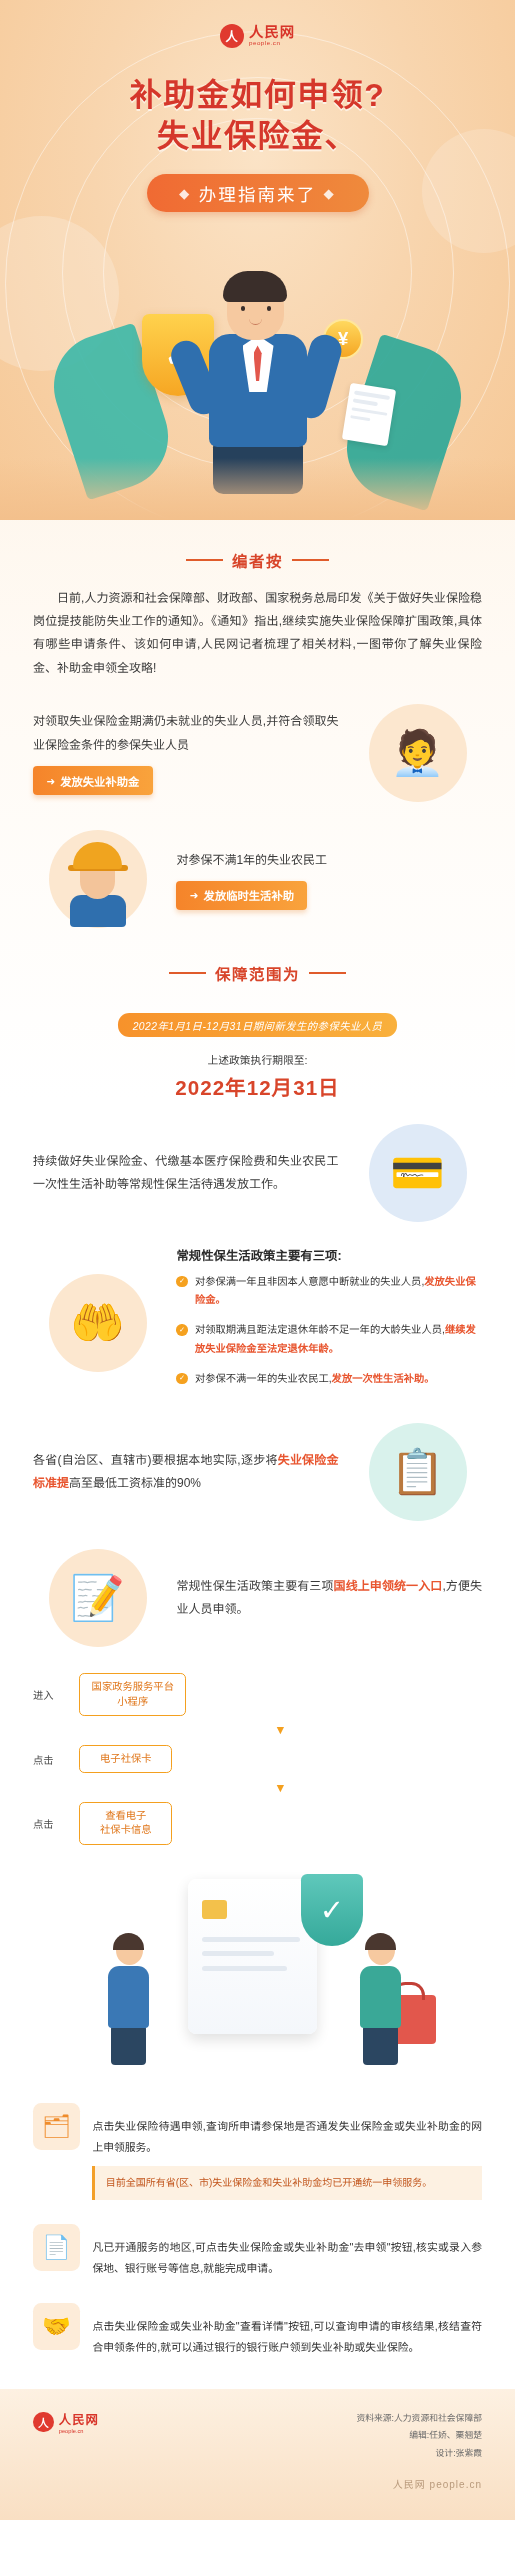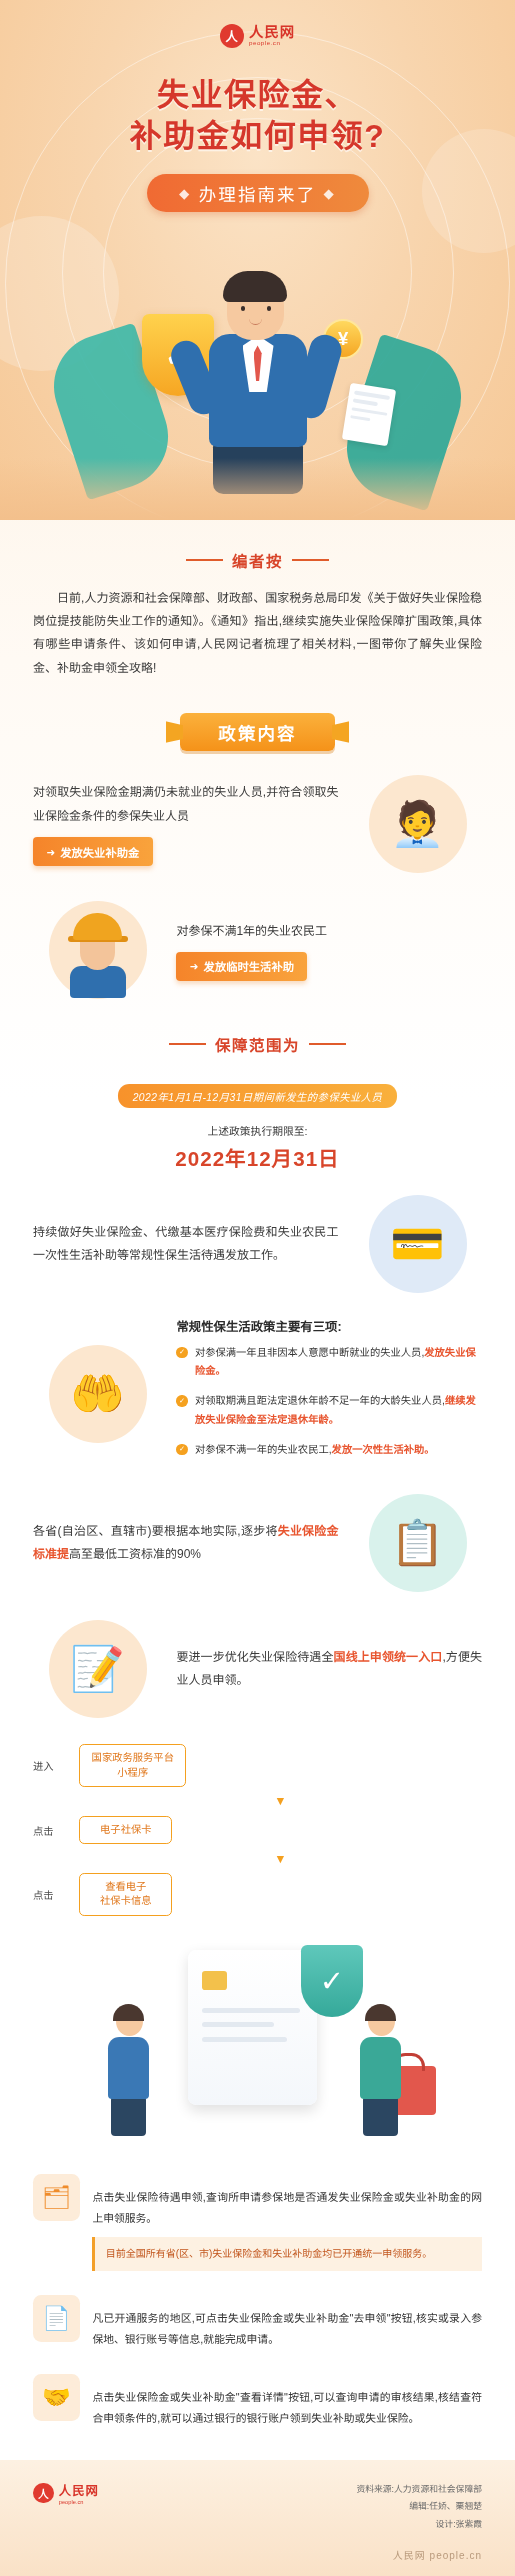--- a/index.html
+++ b/index.html
@@ -348,22 +348,22 @@
 
     <div class="logo-wrap">
       <div class="logo-badge">人</div>
       <div class="logo-text">
         <div class="logo-cn">人民网</div>
         <div class="logo-en">people.cn</div>
       </div>
     </div>
 
     <div class="title-main">
+      <div>补助金如何申领?</div>
       <div>失业保险金、</div>
-      <div>补助金如何申领?</div>
     </div>
 
     <div class="subtitle-pill">
       <span class="deco">◆</span>
       <span>办理指南来了</span>
       <span class="deco">◆</span>
     </div>
 
     <div class="hero">
       <div class="leafL"></div>
@@ -395,21 +395,20 @@
 
   <div class="content">
 
     <div class="sec-head">
       <span class="bar"></span>
       <span class="txt">编者按</span>
       <span class="bar"></span>
     </div>
     <p class="body indent">日前,人力资源和社会保障部、财政部、国家税务总局印发《关于做好失业保险稳岗位提技能防失业工作的通知》。《通知》指出,继续实施失业保险保障扩围政策,具体有哪些申请条件、该如何申请,人民网记者梳理了相关材料,一图带你了解失业保险金、补助金申领全攻略!</p>
 
-    <div class="ribbon">政策内容</div>
 
     <div class="row">
       <div class="txtcol">
         <p class="body">对领取失业保险金期满仍未就业的失业人员,并符合领取失业保险金条件的参保失业人员</p>
         <div class="tag-btn">
           <span class="arrow">➜</span>
           <span>发放失业补助金</span>
         </div>
       </div>
       <div class="ill">
@@ -498,21 +497,21 @@
       </div>
       <div class="ill">
         <div class="circle-bg green"></div>
         <div class="emoji">📋</div>
       </div>
     </div>
 
     <div class="row reverse">
       <div class="txtcol">
         <p class="body">
-          <span>要进一步优化失业保险待遇全</span><span class="hl">国线上申领统一入口</span><span>,方便失业人员申领。</span>
+          <span>常规性保生活政策主要有三项</span><span class="hl">国线上申领统一入口</span><span>,方便失业人员申领。</span>
         </p>
       </div>
       <div class="ill">
         <div class="circle-bg"></div>
         <div class="emoji">📝</div>
       </div>
     </div>
 
 
     <div class="apply-flow">

